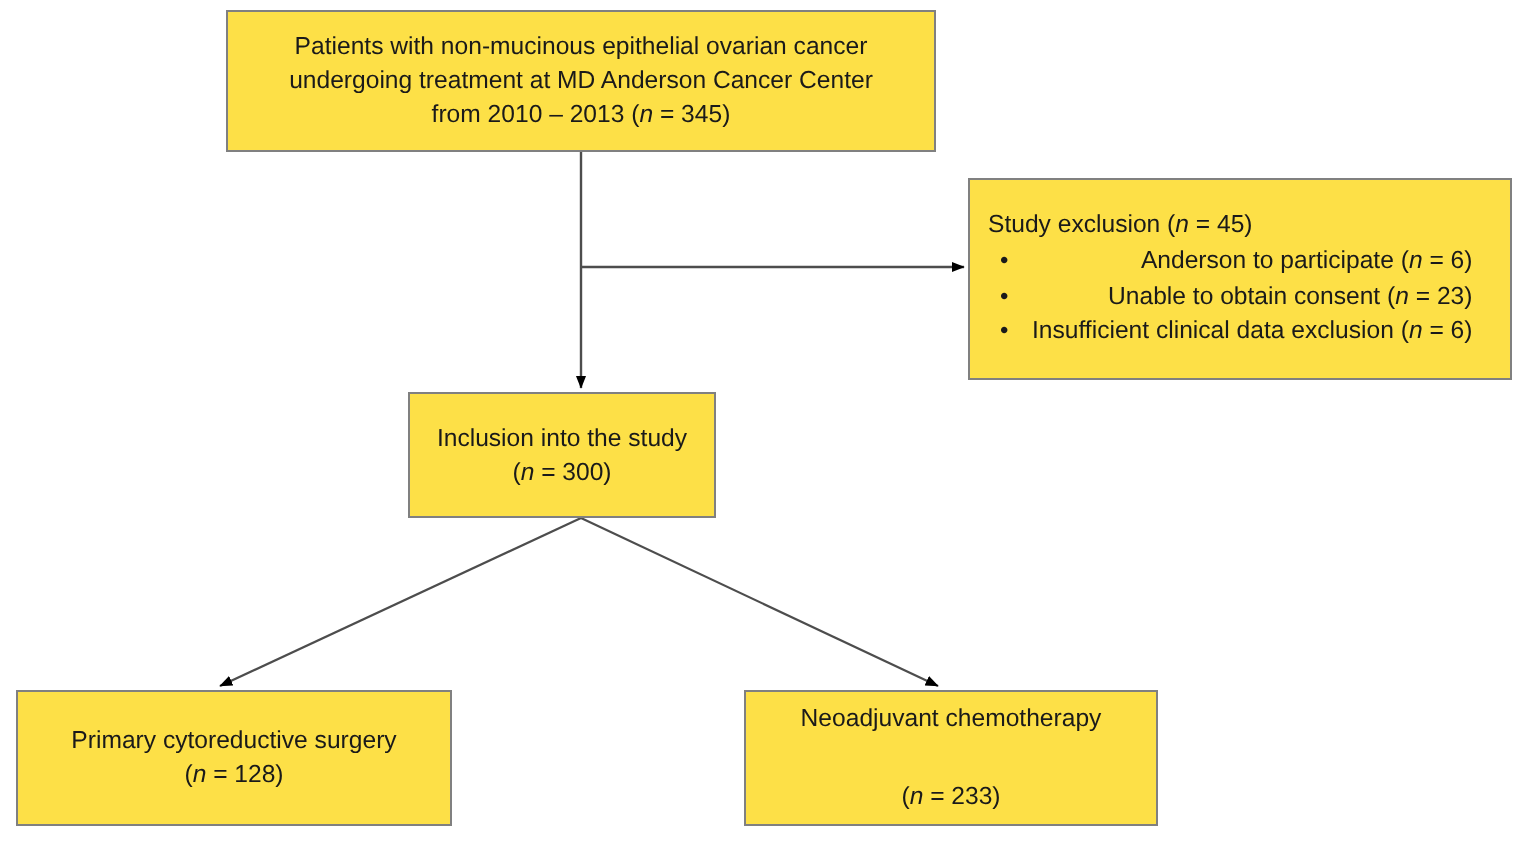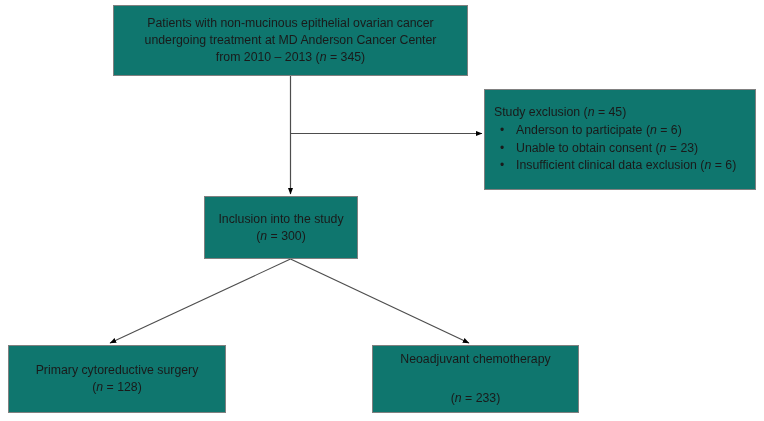--- a/index.html
+++ b/index.html
@@ -21,35 +21,35 @@
     left: 0;
     top: 0;
     width: 764px;
     height: 421px;
     pointer-events: none;
   }
   .flow-box {
     position: absolute;
     box-sizing: border-box;
     border: 1px solid #808080;
-    background: #0f766e;
+    background: #fde047;
     color: #1a1a1a;
     font-size: 12.3px;
     line-height: 17px;
     display: flex;
     flex-direction: column;
     justify-content: center;
   }
   .flow-box.centered {
     align-items: center;
     text-align: center;
   }
   .flow-box.listbox {
     align-items: flex-start;
-    text-align: left;
+    text-align: right;
     padding-left: 9px;
     padding-right: 6px;
   }
   .box-line {
     white-space: nowrap;
   }
   .excl-heading {
     white-space: nowrap;
     margin-bottom: 1px;
   }

